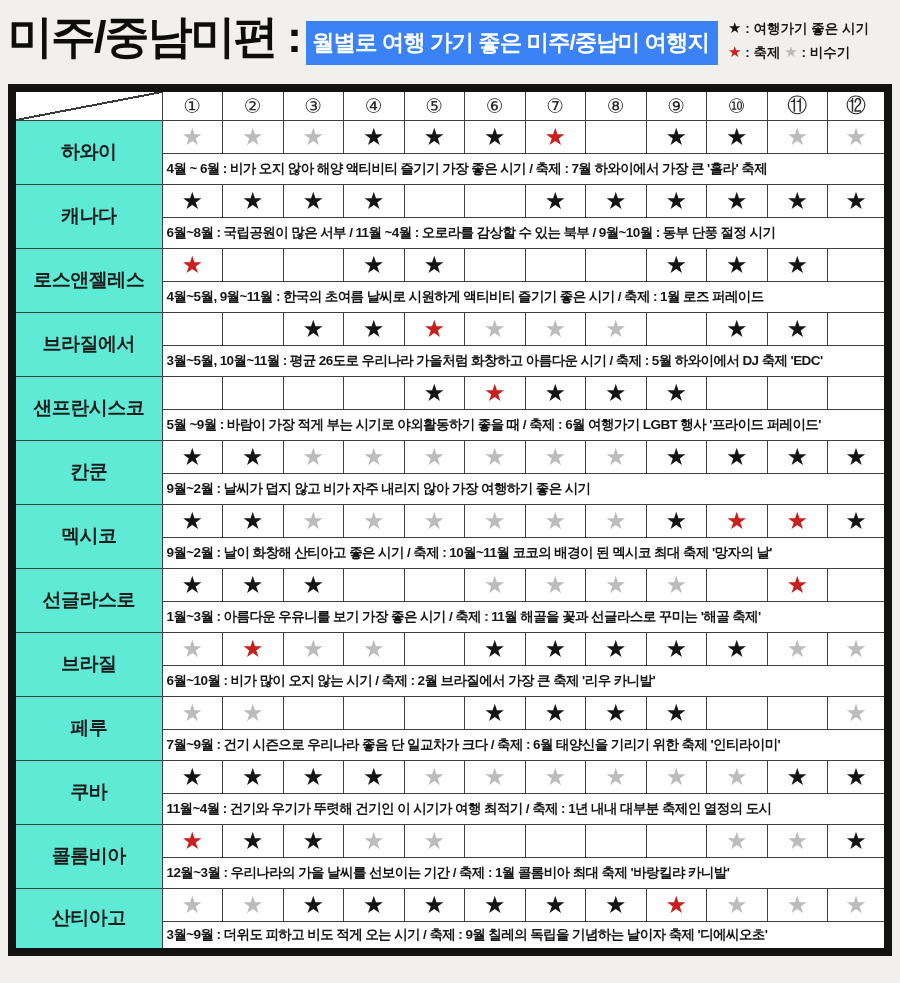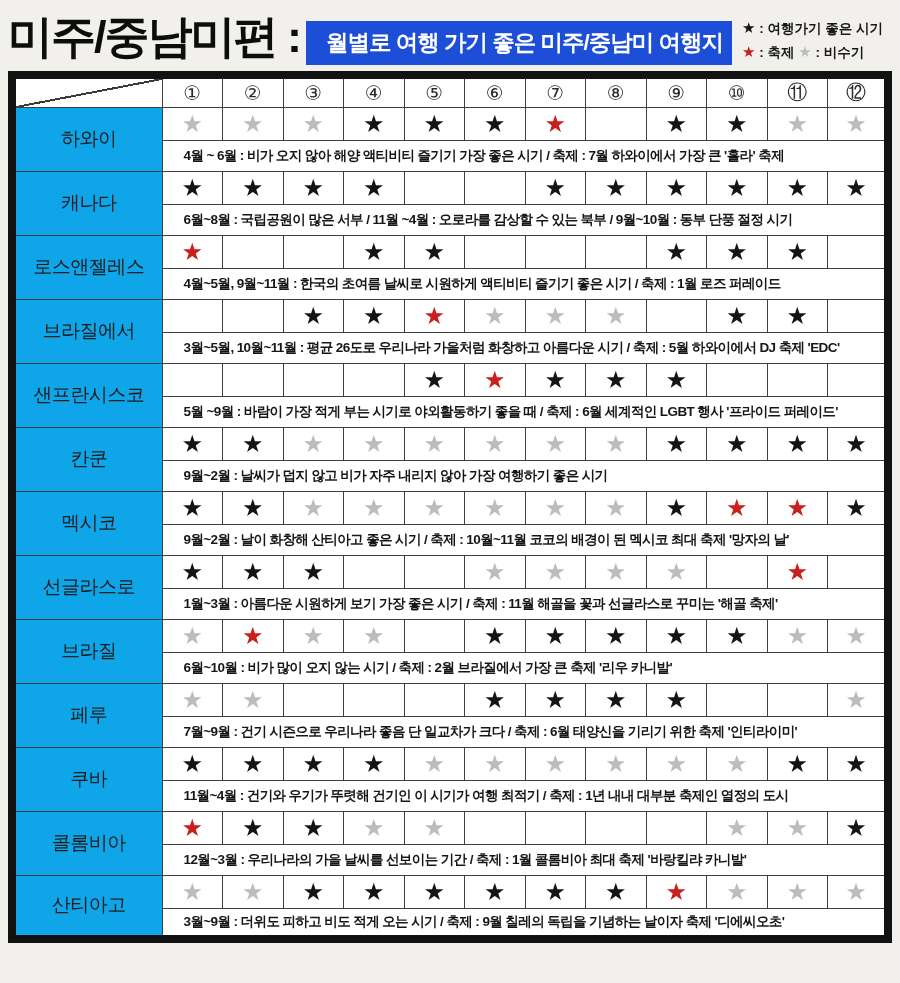--- a/index.html
+++ b/index.html
@@ -13,30 +13,30 @@
   *{box-sizing:border-box;}
   html,body{margin:0;padding:0;}
   body{
     width:900px;height:983px;overflow:hidden;
     background:var(--page-bg);
     font-family:"Liberation Sans","DejaVu Sans",sans-serif;
     color:#111;
   }
   .header{
     display:flex;align-items:flex-start;
-    padding:12px 6px 0 8px;height:71px;
+    padding:12px 6px 0 8px;height:84px;
   }
   .main-title{
     margin:0;font-size:45px;font-weight:800;letter-spacing:-2px;
     color:#0d0d0d;line-height:1.1;white-space:nowrap;
   }
   .subtitle-box{
-    margin:9px 6px 8px 6px;background:#1d4ed8;color:#fff;
+    margin:9px 6px 8px 6px;background:#3b82f6;color:#fff;
     font-size:22.5px;font-weight:700;letter-spacing:-1px;
-    padding:6px 9px 7px 20px;white-space:nowrap;
+    padding:6px 9px 7px 6px;white-space:nowrap;
   }
   .legend{
     margin:4px 0 0 4px;font-size:13.5px;font-weight:700;
     line-height:1.6;white-space:nowrap;color:#171717;
   }
   .legend .star{font-size:15px;}
   .s-good{color:var(--star-good);}
   .s-festival{color:var(--star-festival);}
   .s-off{color:var(--star-off);}
   .table-wrap{margin:0 8px;}
@@ -49,27 +49,27 @@
     border:1px solid var(--grid);
     padding:0;text-align:center;vertical-align:middle;
   }
   .month-head{height:32px;font-size:20px;font-weight:400;color:#2b2b2b;}
   .diag-cell{
     background:linear-gradient(to bottom right,
       transparent calc(50% - 1px), #3a3a3a calc(50% - 1px),
       #3a3a3a calc(50% + 1px), transparent calc(50% + 1px));
   }
   .dest-label{
-    font-size:19px;font-weight:400;letter-spacing:-0.5px;color:#1c1c1c;
-    background:#0ea5e9;
+    font-size:19px;font-weight:700;letter-spacing:-0.5px;color:#1c1c1c;
+    background:#5eead4;
   }
   .star-cell{height:33px;}
   .star-cell .star{font-size:24px;line-height:1;}
   .desc-cell{
-    height:31px;text-align:left;padding:2px 4px 2px 21px;
+    height:31px;text-align:left;padding:2px 4px 2px 4px;
     font-size:13.5px;font-weight:700;letter-spacing:-0.6px;color:#161616;
     white-space:nowrap;overflow:hidden;
   }
 </style>
 </head>
 <body>
 
 <div class="header">
   <h1 class="main-title">미주/중남미편 :</h1>
   <div class="subtitle-box">월별로 여행 가기 좋은 미주/중남미 여행지</div>
@@ -192,21 +192,21 @@
           <td class="star-cell"><span class="star s-good">★</span></td>
           <td class="star-cell"><span class="star s-festival">★</span></td>
           <td class="star-cell"><span class="star s-good">★</span></td>
           <td class="star-cell"><span class="star s-good">★</span></td>
           <td class="star-cell"><span class="star s-good">★</span></td>
           <td class="star-cell"></td>
           <td class="star-cell"></td>
           <td class="star-cell"></td>
         </tr>
         <tr>
-          <td colspan="12" class="desc-cell">5월 ~9월 : 바람이 가장 적게 부는 시기로 야외활동하기 좋을 때 / 축제 : 6월 세계적인 LGBT 행사 '프라이드 퍼레이드'</td>
+          <td colspan="12" class="desc-cell">5월 ~9월 : 바람이 가장 적게 부는 시기로 야외활동하기 좋을 때 / 축제 : 6월 여행가기 LGBT 행사 '프라이드 퍼레이드'</td>
         </tr>
         <tr>
           <td rowspan="2" class="dest-label">칸쿤</td>
           <td class="star-cell"><span class="star s-good">★</span></td>
           <td class="star-cell"><span class="star s-good">★</span></td>
           <td class="star-cell"><span class="star s-off">★</span></td>
           <td class="star-cell"><span class="star s-off">★</span></td>
           <td class="star-cell"><span class="star s-off">★</span></td>
           <td class="star-cell"><span class="star s-off">★</span></td>
           <td class="star-cell"><span class="star s-off">★</span></td>
@@ -246,21 +246,21 @@
           <td class="star-cell"></td>
           <td class="star-cell"><span class="star s-off">★</span></td>
           <td class="star-cell"><span class="star s-off">★</span></td>
           <td class="star-cell"><span class="star s-off">★</span></td>
           <td class="star-cell"><span class="star s-off">★</span></td>
           <td class="star-cell"></td>
           <td class="star-cell"><span class="star s-festival">★</span></td>
           <td class="star-cell"></td>
         </tr>
         <tr>
-          <td colspan="12" class="desc-cell">1월~3월 : 아름다운 시원하게 보기 가장 좋은 시기 / 축제 : 11월 해골을 꽃과 선글라스로 꾸미는 '해골 축제'</td>
+          <td colspan="12" class="desc-cell">1월~3월 : 아름다운 우유니를 보기 가장 좋은 시기 / 축제 : 11월 해골을 꽃과 선글라스로 꾸미는 '해골 축제'</td>
         </tr>
         <tr>
           <td rowspan="2" class="dest-label">브라질</td>
           <td class="star-cell"><span class="star s-off">★</span></td>
           <td class="star-cell"><span class="star s-festival">★</span></td>
           <td class="star-cell"><span class="star s-off">★</span></td>
           <td class="star-cell"><span class="star s-off">★</span></td>
           <td class="star-cell"></td>
           <td class="star-cell"><span class="star s-good">★</span></td>
           <td class="star-cell"><span class="star s-good">★</span></td>

